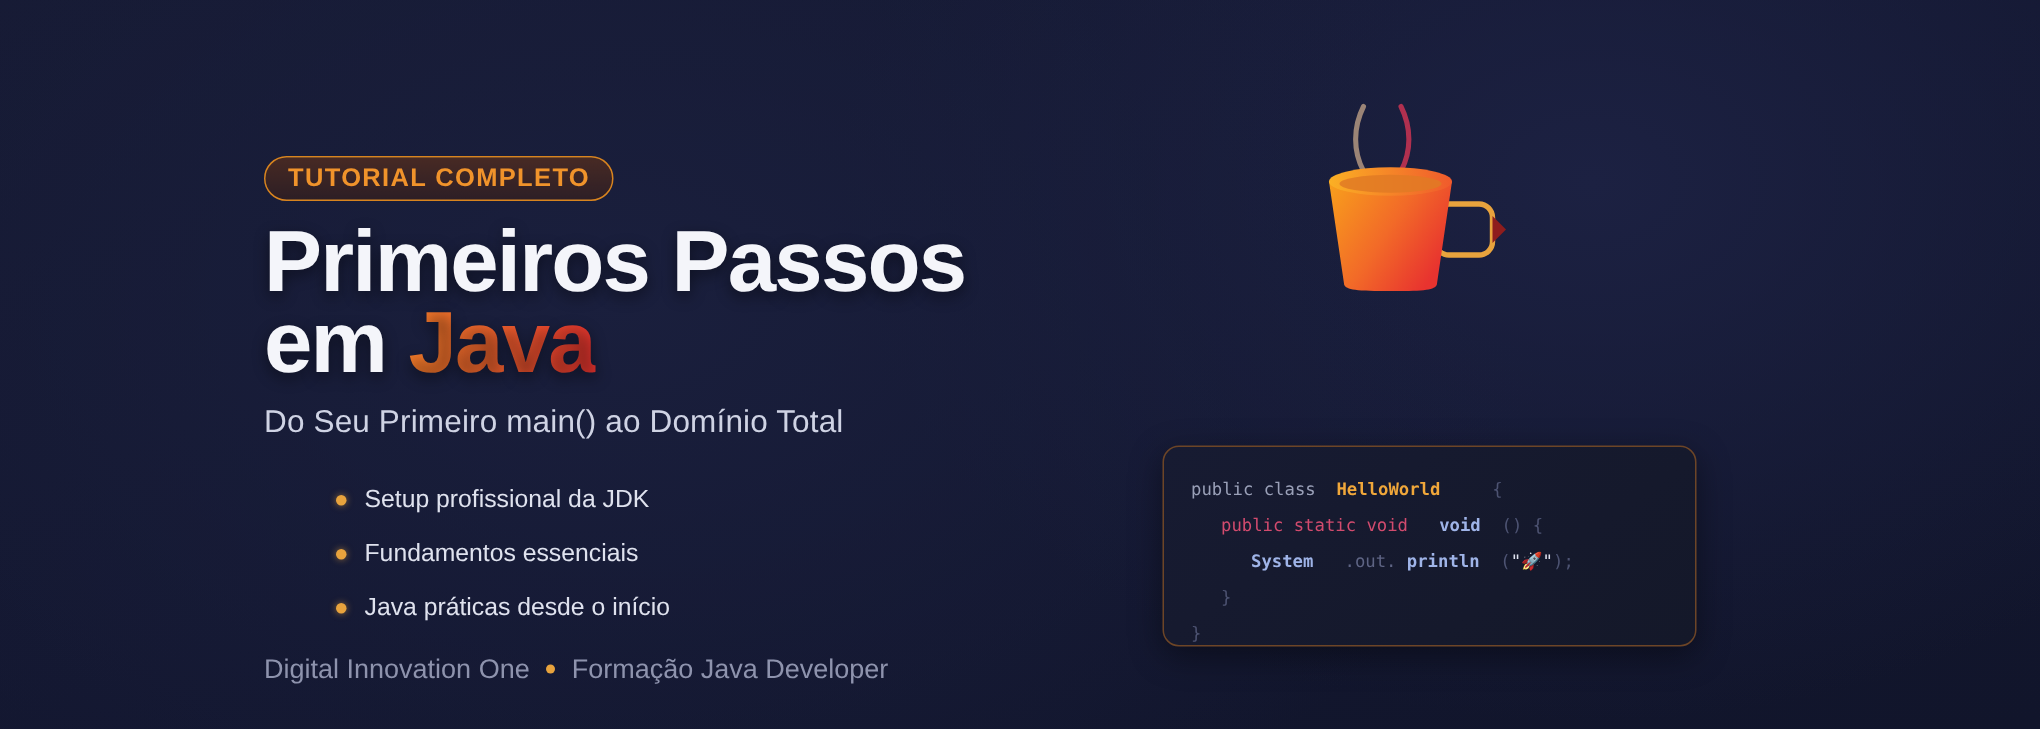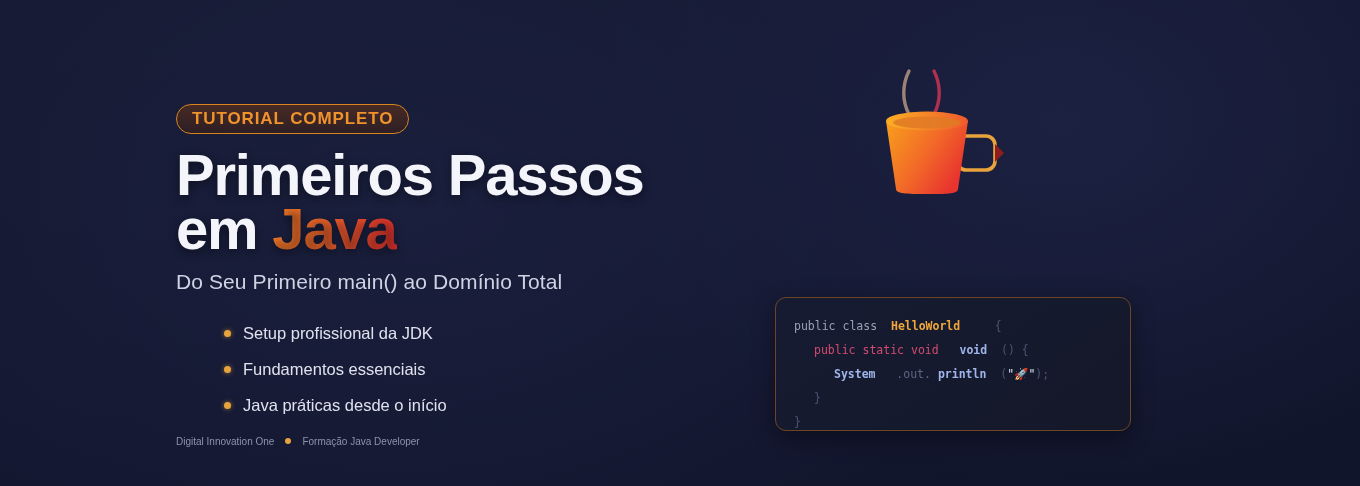--- a/index.html
+++ b/index.html
@@ -95,21 +95,21 @@
   }
   .feature-text {
     font-size: 16.5px;
     color: #dfe2ee;
   }
 
   .footer-meta {
     margin-top: 21px;
     display: flex;
     align-items: center;
-    font-size: 10px;
+    font-size: 18px;
     color: #8e93ad;
   }
   .footer-sep {
     width: 6px;
     height: 6px;
     border-radius: 50%;
     background: #e8a33d;
     margin: 0 11px;
     flex: 0 0 auto;
   }

